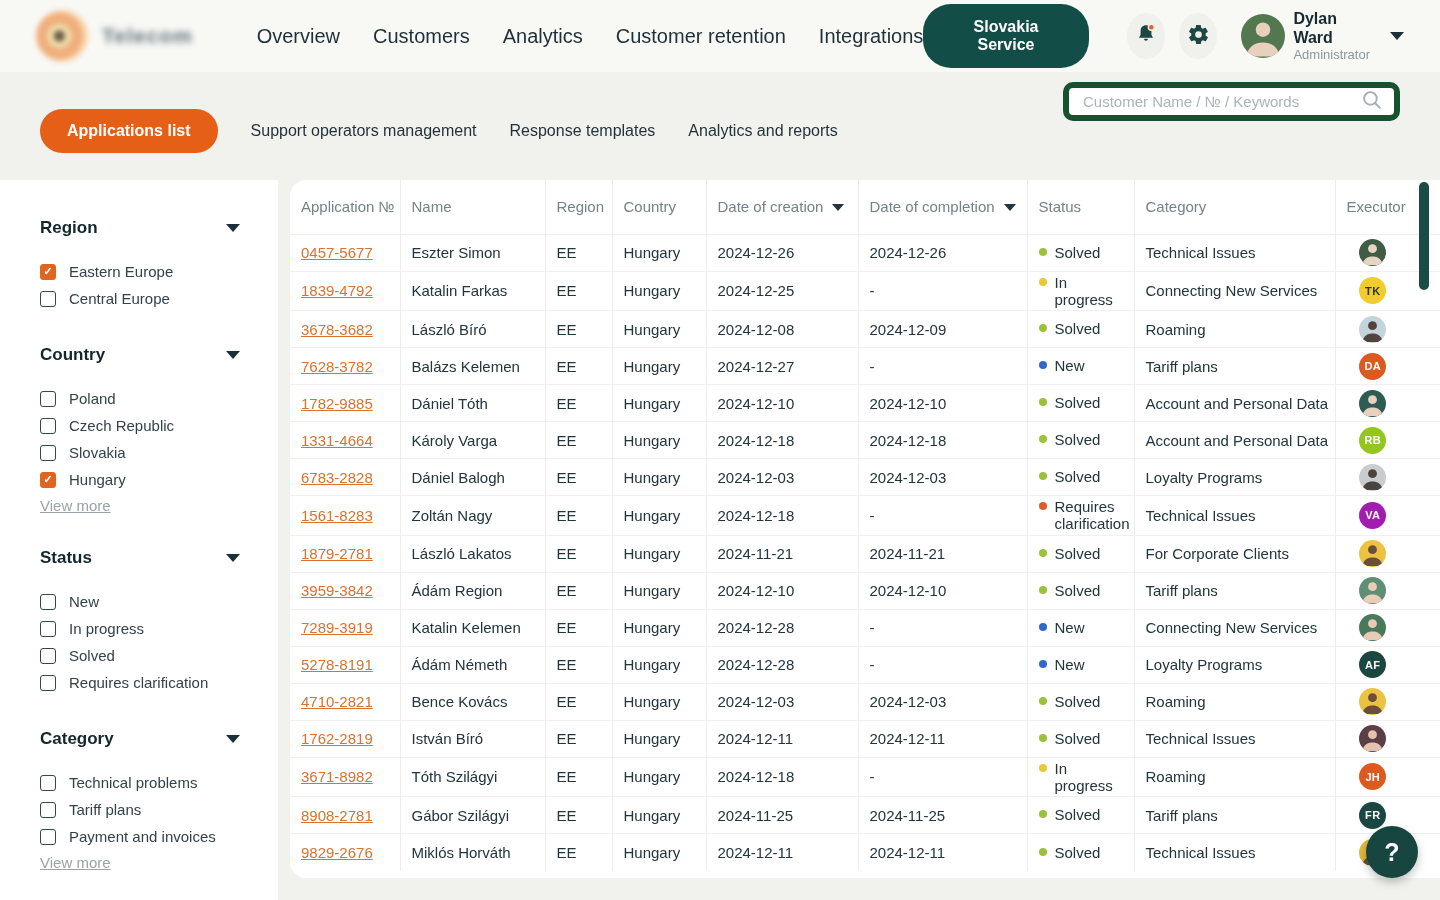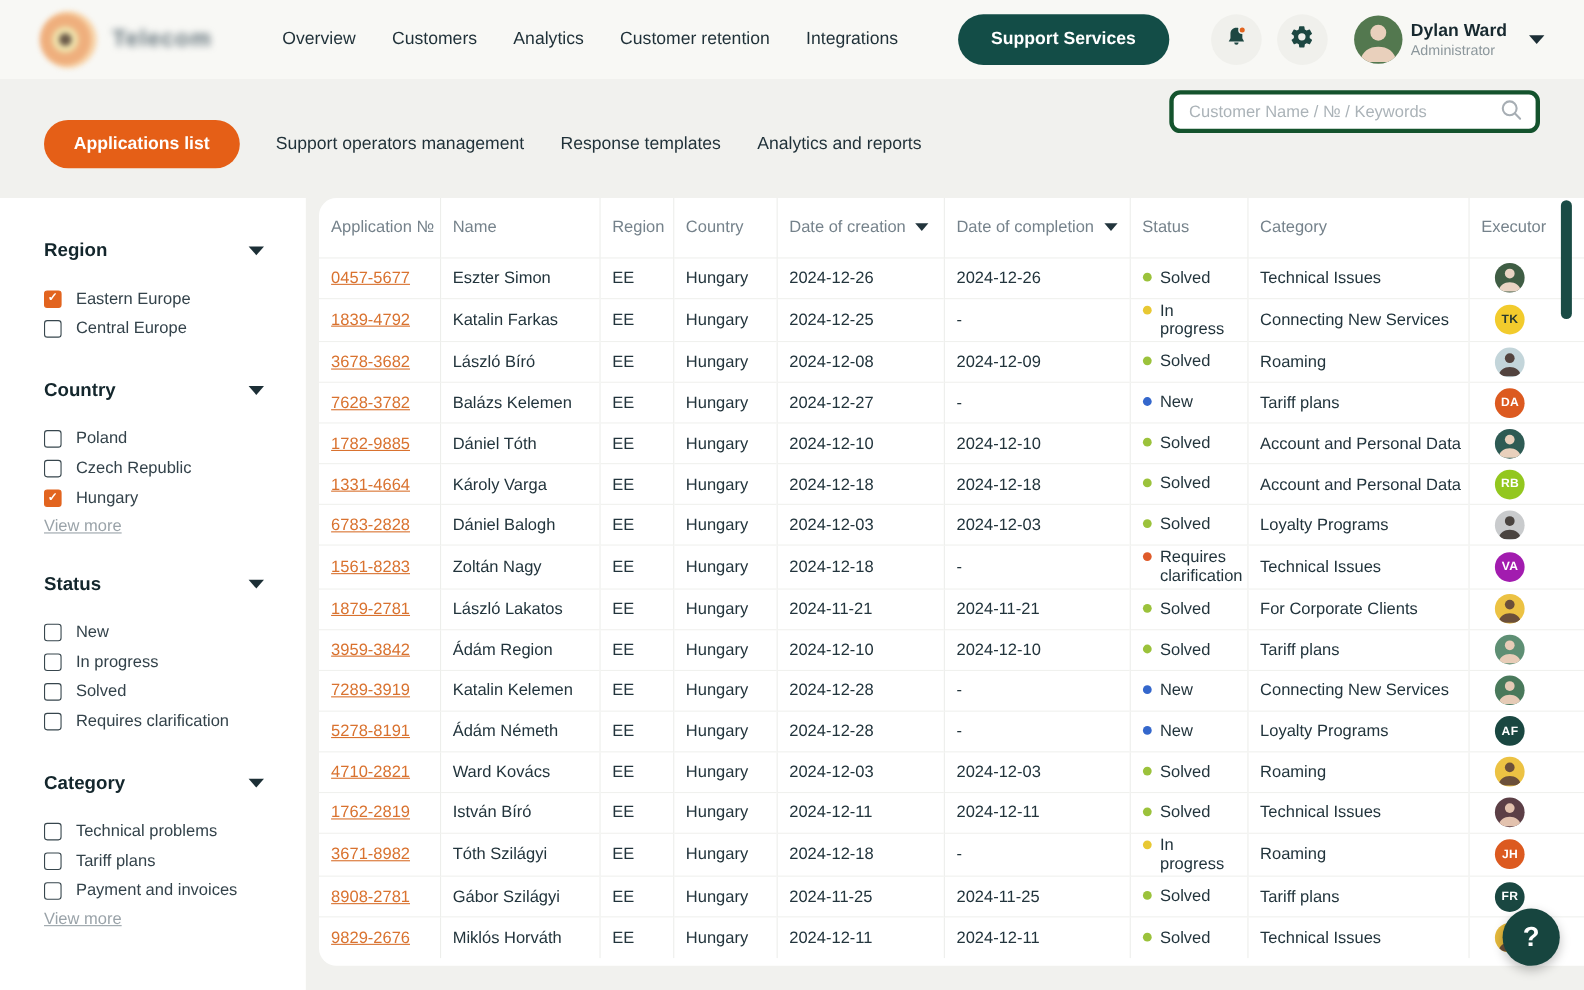--- a/index.html
+++ b/index.html
@@ -7,41 +7,41 @@
   body { font-family:"Liberation Sans", sans-serif; background:#F1F1EE; color:#22343C; }
 
   
   .header { height:72px; background:#F8F8F5; display:flex; align-items:center; padding:0 36px; }
   .logo { display:flex; align-items:center; gap:14px; }
   .logo-icon { width:52px; height:52px; border-radius:50%;
     background: radial-gradient(circle at 45% 50%, #6B5B4A 0 13%, #EFDFA9 16% 28%, #EFAF7D 34% 58%, #F7D3A8 62% 88%, #F6E3C9 100%);
     filter: blur(2.5px); }
   .logo-text { font-size:21px; font-weight:700; color:#62727A; letter-spacing:1px; filter: blur(3.2px); }
   .nav { display:flex; gap:33px; margin-left:64px; }
-  .nav-item { font-size:16px; color:#1F3038; cursor:pointer; white-space:nowrap; }
+  .nav-item { font-size:20px; color:#1F3038; cursor:pointer; white-space:nowrap; }
   .hdr-right { margin-left:auto; display:flex; align-items:center; gap:14px; }
   .support-btn { background:#134D47; color:#FFFFFF; font-size:16px; font-weight:700;
     border:none; border-radius:28px; padding:14px 30px; cursor:pointer; margin-right:24px; font-family:inherit; }
   .icon-circle { width:46px; height:46px; border-radius:50%; background:#F0F0EC; display:flex;
     align-items:center; justify-content:center; cursor:pointer; }
   .user { display:flex; align-items:center; gap:8px; margin-left:10px; cursor:pointer; }
   .avatar { border-radius:50%; overflow:hidden; display:flex; align-items:center; justify-content:center; flex:0 0 auto; }
   .avatar span { font-weight:700; font-size:11px; letter-spacing:.3px; }
   .user-meta { line-height:1.2; }
   .user-name { font-size:16px; font-weight:600; color:#17292F; }
   .user-role { font-size:13px; color:#8C979C; }
   .tri-down { width:0; height:0; border-left:7px solid transparent; border-right:7px solid transparent;
     border-top:8px solid #1C2F36; }
   .user .tri-down { margin-left:12px; }
 
   
   .tabsband { height:108px; background:#F1F1EE; display:flex; padding:10px 40px 0 40px; }
   .tab { font-size:16px; color:#1F3038; cursor:pointer; margin-right:33px; white-space:nowrap; }
   .tab.active { background:#E55F17; color:#FFFFFF; font-weight:600; border-radius:28px; padding:13px 27px; }
-  .search { margin-left:auto; width:337px; height:39px; background:#FFFFFF; border:4px solid #14532d;
+  .search { margin-left:auto; width:337px; height:39px; background:#FFFFFF; border:6px solid #14532d;
     border-radius:10px; display:flex; align-items:center; padding:0 12px 0 14px; }
   .search input { flex:1; border:none; outline:none; font-size:15px; color:#3A4A50; background:transparent; font-family:inherit; }
   .search input::placeholder { color:#ABB3B8; }
 
   
   .main { display:flex; height:720px; }
   .sidebar { width:278px; background:#FFFFFF; padding:38px 38px 0 40px; flex:0 0 auto; }
   .f-section { margin-bottom:33px; }
   .f-head { display:flex; align-items:center; justify-content:space-between; cursor:pointer; margin-bottom:20px; }
   .f-title { font-size:17px; font-weight:800; color:#13262C; }
@@ -90,21 +90,21 @@
     <div class="logo-text">Telecom</div>
   </div>
   <div class="nav" id="main-nav">
       <span class="nav-item">Overview</span>
       <span class="nav-item">Customers</span>
       <span class="nav-item">Analytics</span>
       <span class="nav-item">Customer retention</span>
       <span class="nav-item">Integrations</span>
     </div>
   <div class="hdr-right">
-    <button class="support-btn">Support Services</button>
+    <button class="support-btn">Slovakia Service</button>
     <div class="icon-circle">
       <span>
         <svg width="24" height="24" viewBox="0 0 24 24">
           <path fill="#1D4742" d="M12 3.2c-3.2 0-5.4 2.3-5.4 5.5v4l-1.6 3h14l-1.6-3v-4c0-3.2-2.2-5.5-5.4-5.5z"></path>
           <path fill="#1D4742" d="M10 16.7a2 2 0 0 0 4 0z"></path>
           <circle cx="17.3" cy="5.2" r="3" fill="#E2641F" stroke="#F0F0EC" stroke-width="1.4"></circle>
         </svg>
       </span>
     </div>
     <div class="icon-circle">
@@ -169,20 +169,23 @@
       <div class="f-section"><div class="f-head">
           <div class="f-title">Country</div>
           <span class="tri-down"></span>
         </div><div class="f-item">
           <span class="cb"></span>
           <span class="f-label">Poland</span>
         </div><div class="f-item">
           <span class="cb"></span>
           <span class="f-label">Czech Republic</span>
         </div><div class="f-item">
+          <span class="cb"></span>
+          <span class="f-label">Slovakia</span>
+        </div><div class="f-item">
           <span class="cb checked"></span>
           <span class="f-label">Hungary</span>
         </div><span class="view-more">View more</span></div>
       <div class="f-section">
         <div class="f-head">
           <div class="f-title">Status</div>
           <span class="tri-down"></span>
         </div>
         <div class="f-item">
           <span class="cb"></span>
@@ -499,21 +502,21 @@
             </td>
             <td>Loyalty Programs</td>
             <td class="c-exec">
               <div class="avatar" style="height: 27px; width: 27px; background: rgb(26, 71, 65);">
                 <span style="color: rgb(255, 255, 255);">AF</span>
               </div>
             </td>
           </tr>
           <tr>
             <td class="c-app"><a href="#">4710-2821</a></td>
-            <td>Ward Kovács</td>
+            <td>Bence Kovács</td>
             <td>EE</td>
             <td>Hungary</td>
             <td>2024-12-03</td>
             <td>2024-12-03</td>
             <td class="c-status">
               <div class="status-wrap">
                 <span class="status-dot" style="background: rgb(155, 194, 59);"></span>
                 <span>Solved</span>
               </div>
             </td>

